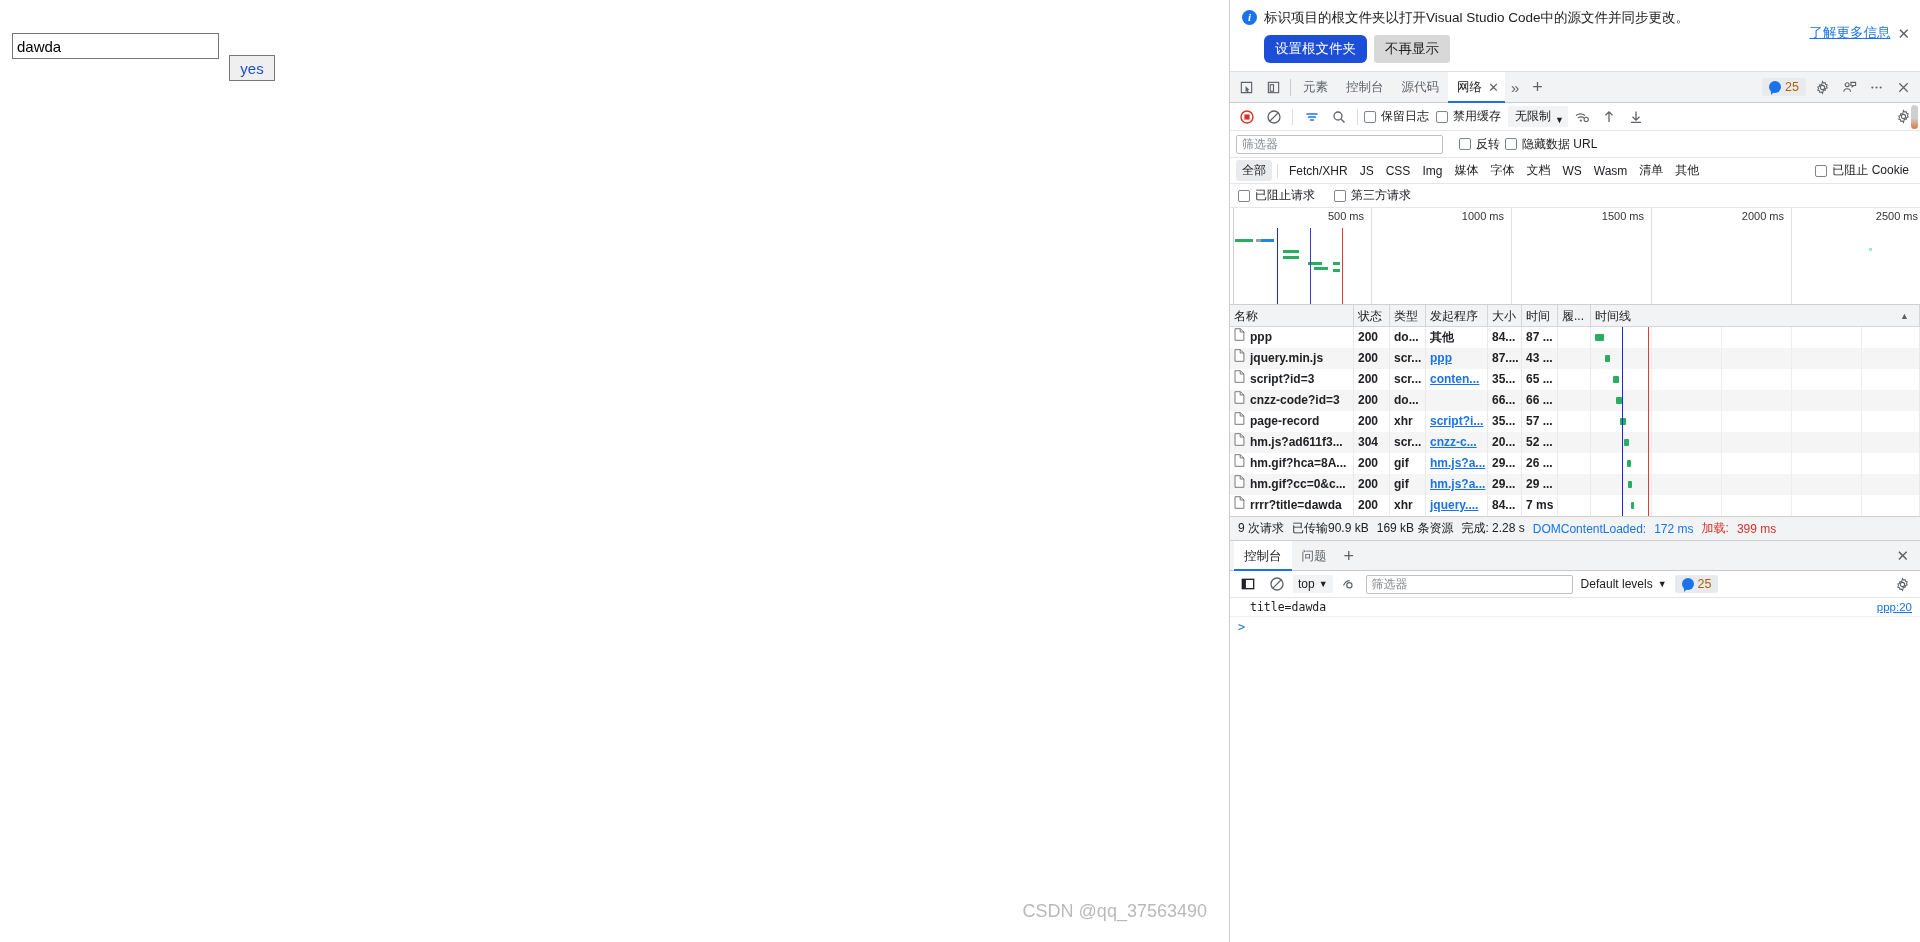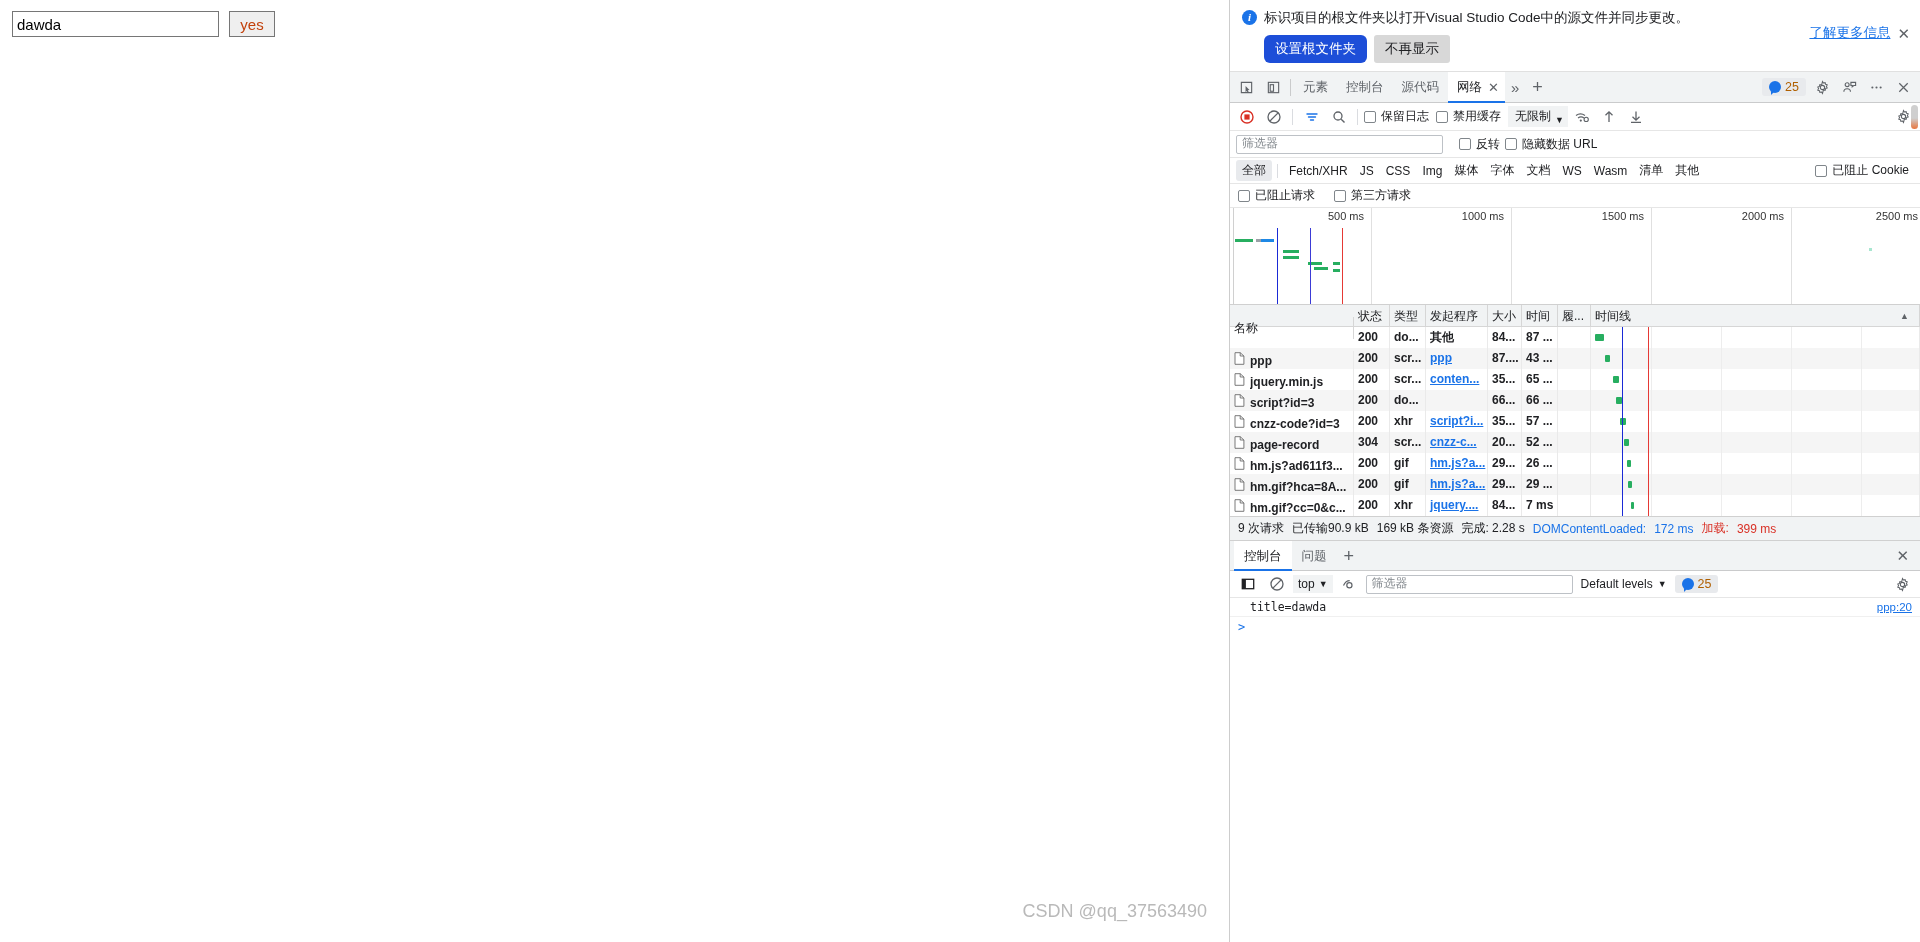--- a/index.html
+++ b/index.html
@@ -30,23 +30,24 @@
     border: 1px solid #767676;
     background: #fff; color: #000;
     outline: none;
   }
   #page-form button.btn {
     height: 26px;
     min-width: 46px;
     font-size: 15px;
     font-family: "Liberation Sans", sans-serif;
     border: 1px solid #767676;
-    background: #efefef; color: #c2410c;
+    background: #efefef; color: #1d4ed8;
     cursor: default;
     padding: 0 8px;
+    margin-top: 44px;
   }
   #watermark {
     position: absolute;
     right: 22px; bottom: 20px;
     font-size: 18px;
     color: #b9b9b9;
     font-family: "Liberation Sans", sans-serif;
     white-space: nowrap;
   }
 
@@ -220,21 +221,21 @@
     height: 27px;
     padding: 0 6px;
     border-bottom: 1px solid #e6e6e6;
     background: #ffffff;
     gap: 0;
   }
   .filter-input {
     width: 207px; height: 19px;
     border: 1px solid #bdc1c6; border-radius: 2px;
     font-size: 12px; color: #80868b;
-    font-family: Liberation Mono, monospace;
+    font-family: Liberation Sans, sans-serif;
     padding: 0 5px; background: #fff; outline: none;
   }
   .filter-input::placeholder { color: #80868b; opacity: 1; }
 
   
   .type-row {
     display: flex; align-items: center;
     height: 26px;
     padding: 0 6px;
     border-bottom: 1px solid #e6e6e6;
@@ -302,21 +303,21 @@
   .rt-body { background: #fff; }
   .rt-row {
     display: flex; align-items: flex-start;
     height: 21px;
     font-size: 12px;
     border-bottom: none;
     font-weight: bold;
   }
   .rt-row:nth-child(even) { background: #f5f5f5; }
   .rt-row .cell { height: 21px; line-height: 21px; padding: 0 4px; overflow: hidden; white-space: nowrap; border-right: 1px solid #eaeaea; }
-  .c-name { width: 124px; display: flex; align-items: center; gap: 5px; margin-top: 24px; }
+  .c-name { width: 124px; display: flex; align-items: center; gap: 5px; }
   .c-status { width: 36px; }
   .c-type { width: 36px; }
   .c-init { width: 62px; }
   .c-size { width: 34px; }
   .c-time { width: 36px; }
   .c-wf { width: 33px; }
   .c-timeline { flex: 1 1 auto; position: relative; }
   .link { color: #1a73e8; text-decoration: underline; cursor: pointer; }
   .name-txt { overflow: hidden; text-overflow: clip; white-space: nowrap; }
   .doc-icon { flex: 0 0 auto; }

